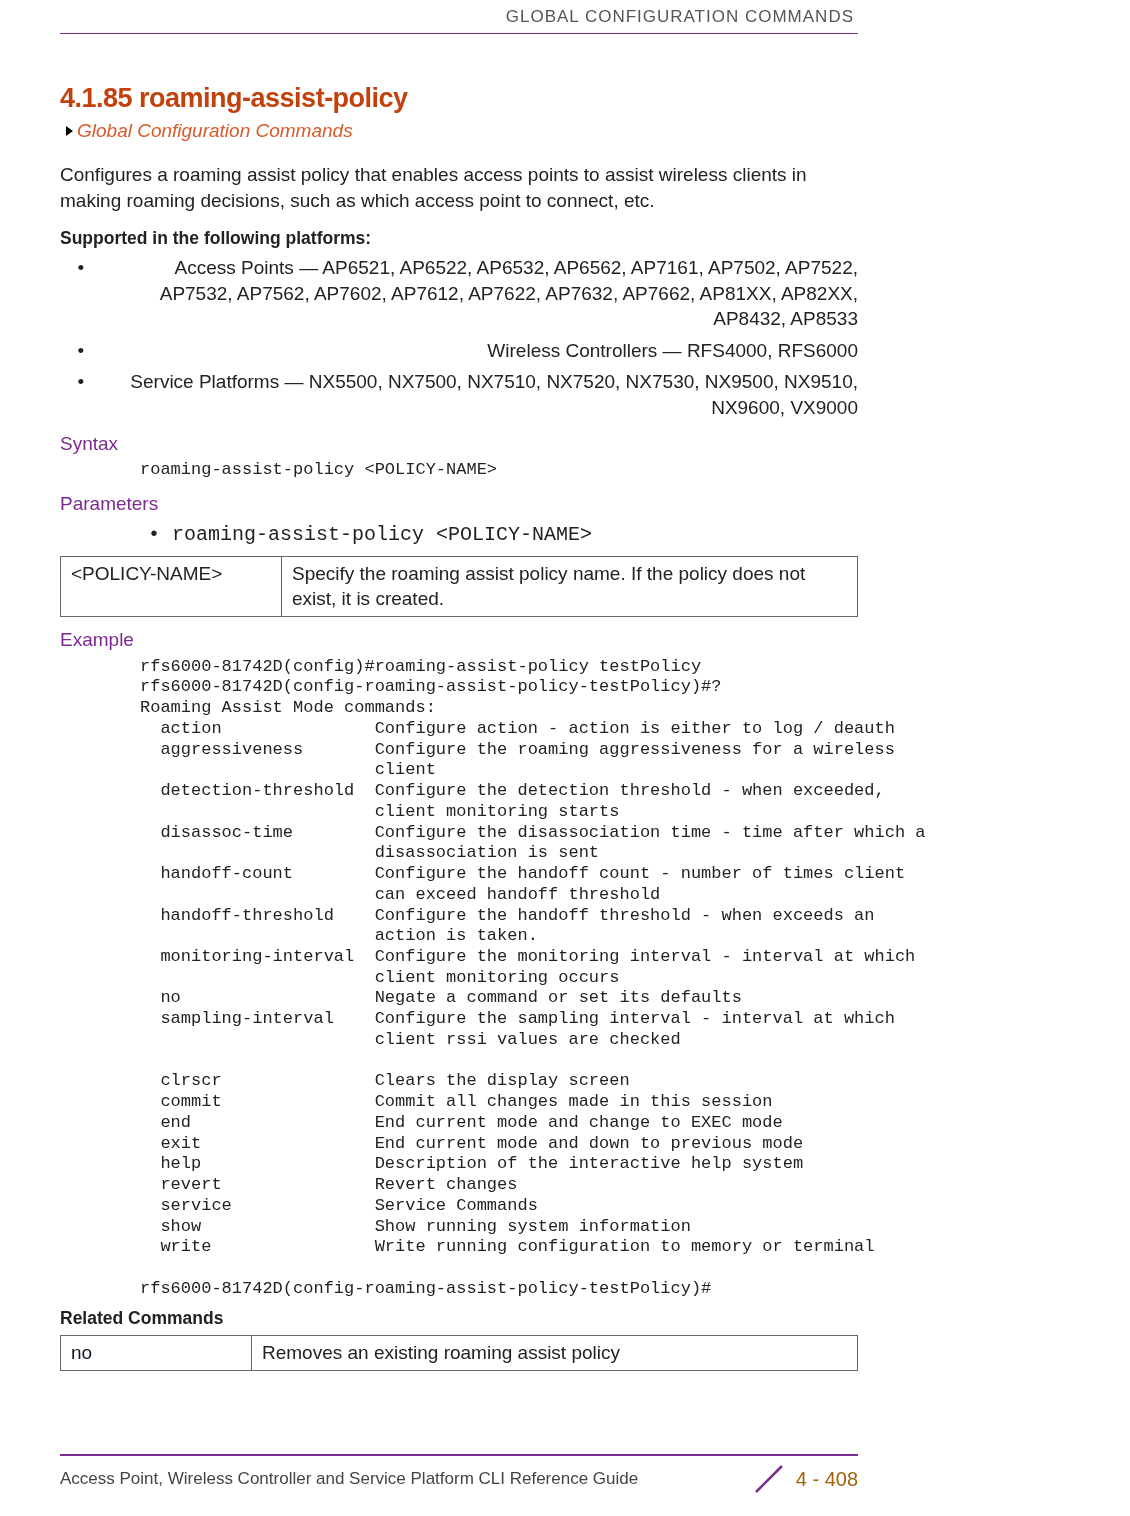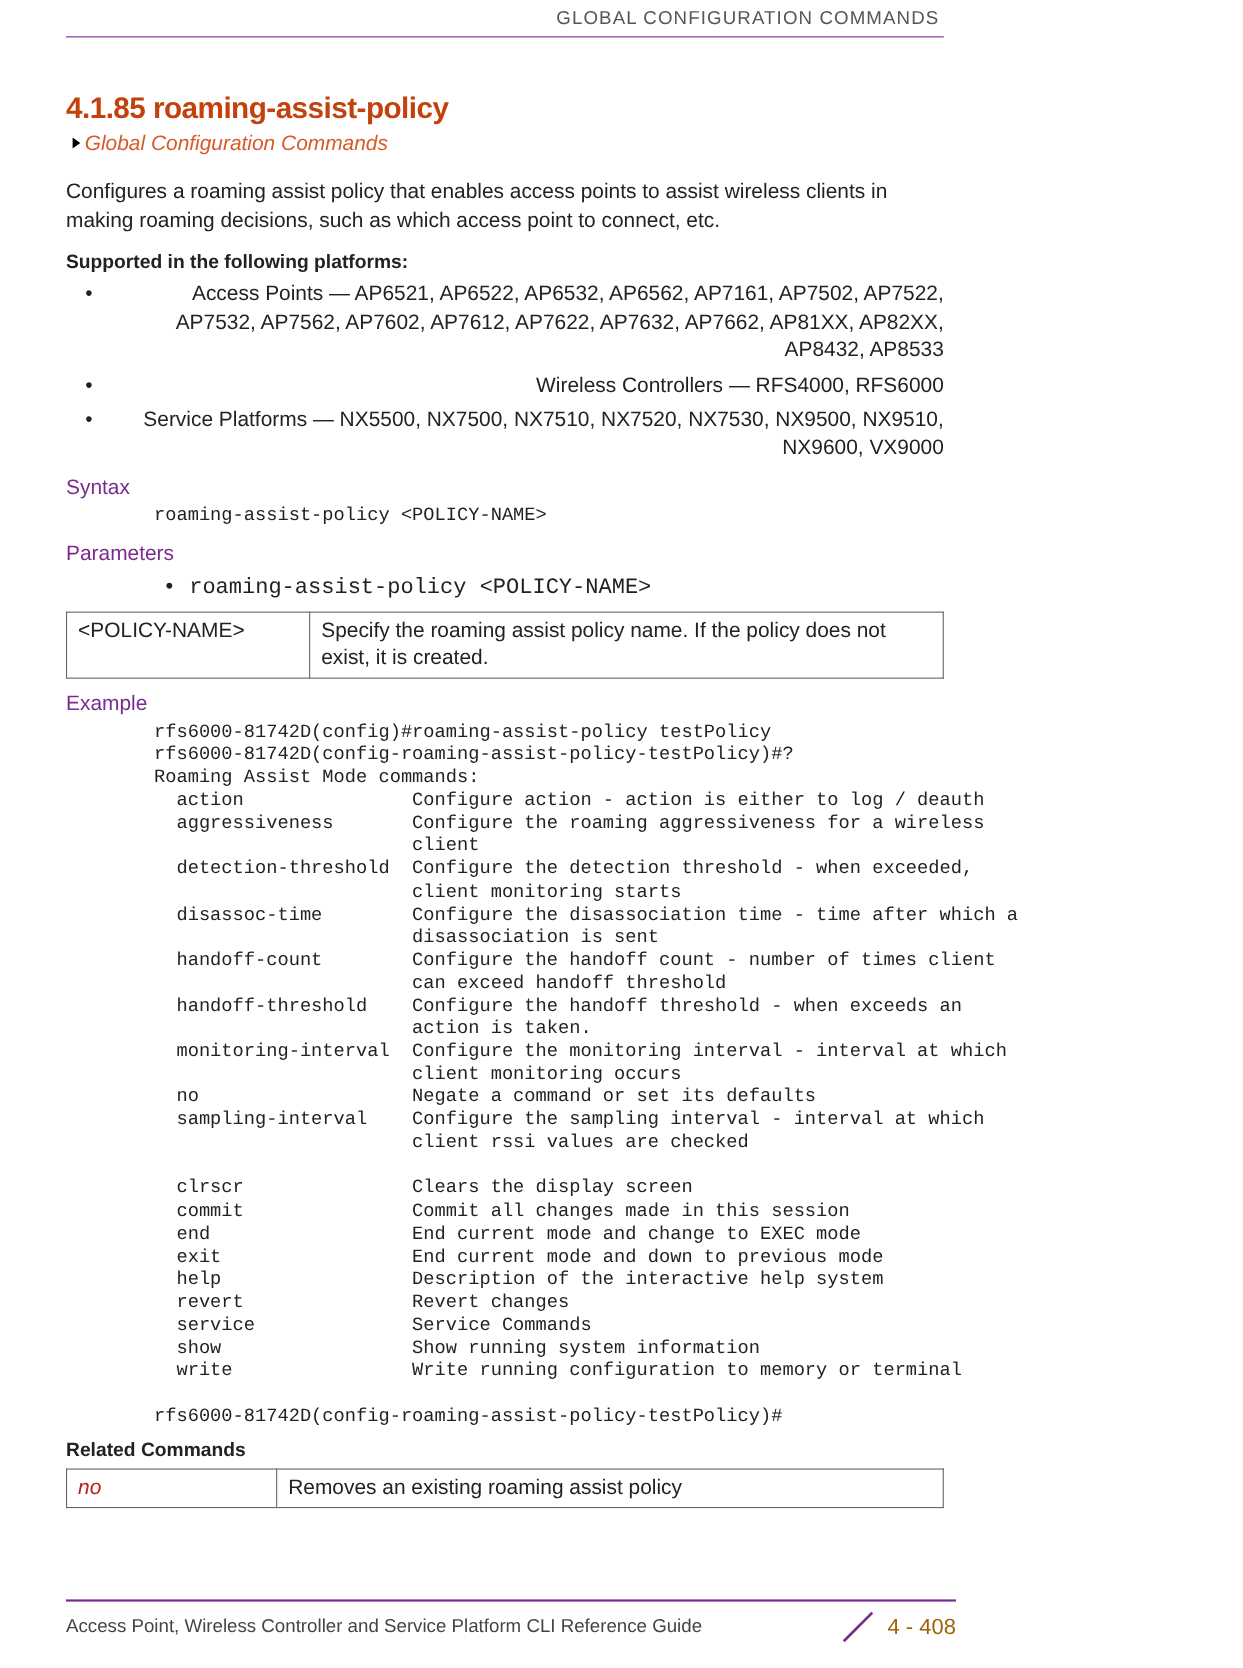--- a/index.html
+++ b/index.html
@@ -107,28 +107,27 @@
     padding: 4px 10px;
     vertical-align: top;
   }
   table.param-table td.key {
     width: 200px;
   }
   table.related-table td.key {
     width: 170px;
   }
   .ital-red {
-    color: #b91c1c;
-    font-style: italic;
+    color: #0f172a;
   }
   .footer {
     position: absolute;
     bottom: 20px;
     left: 60px;
-    right: 49px;
+    right: 60px;
   }
   .footer-line {
     border-bottom: 2px solid #7b2b8e;
     width: 100%;
     height: 0;
     margin-bottom: 6px;
   }
   .footer-row {
     display: flex;
     justify-content: space-between;

